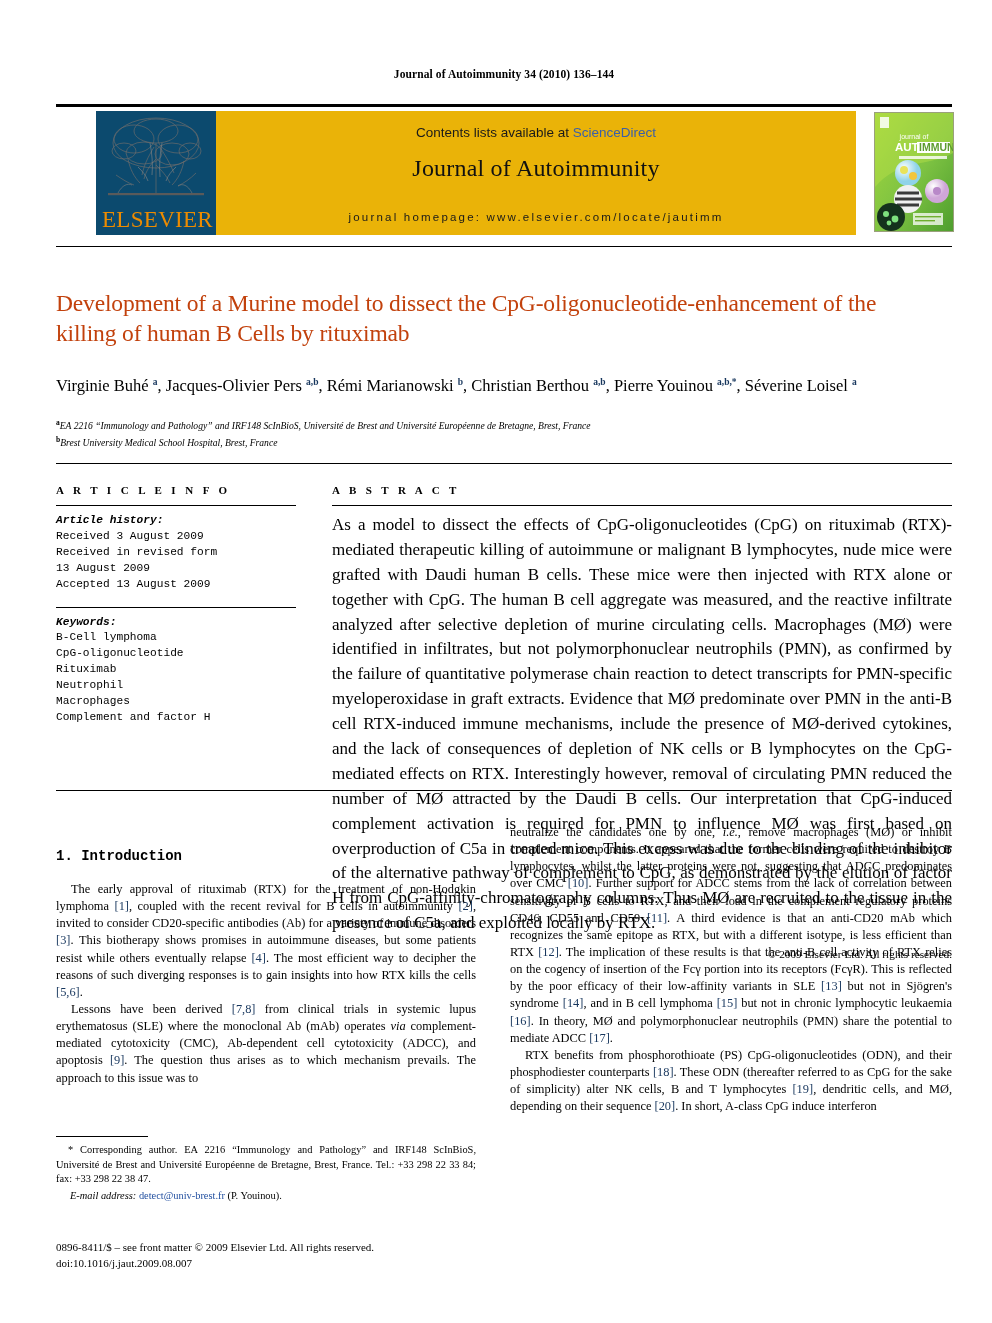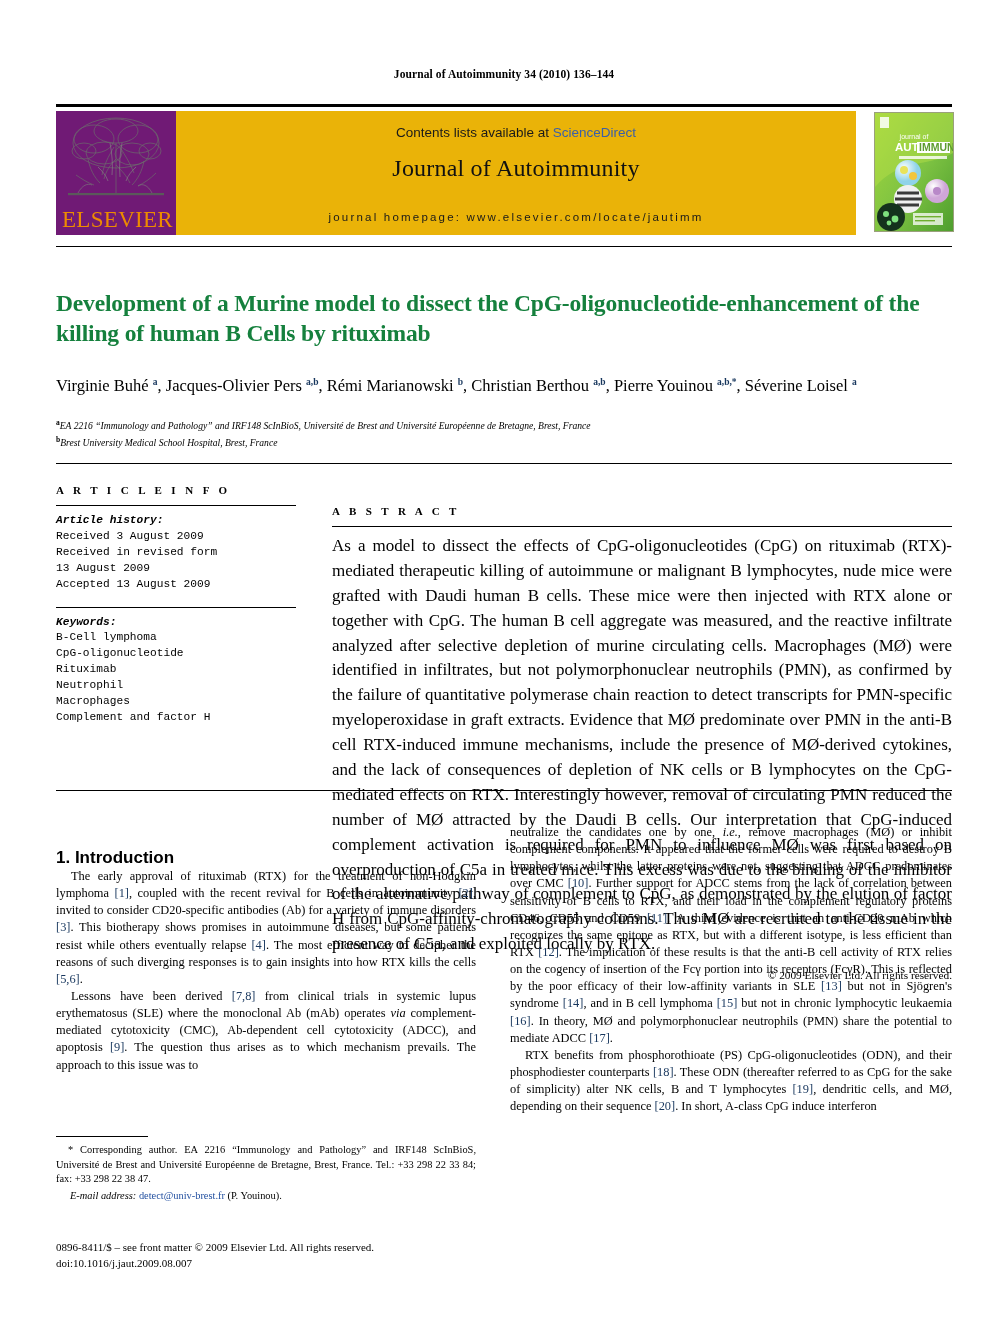--- a/index.html
+++ b/index.html
@@ -53,21 +53,22 @@
     display: flex;
     flex-direction: row;
     align-items: stretch;
   }
 
   
   .elsevier-logo {
     width: 120px;
     flex: 0 0 120px;
     position: relative;
-    background: #701a75;
+    background: #0c4a6e;
+    margin-left: 40px;
   }
   .elsevier-tree {
     position: absolute;
     left: 8px; top: 2px;
     width: 104px; height: 92px;
   }
   .elsevier-word {
     position: absolute;
     left: 6px;
     bottom: 4px;
@@ -142,23 +143,22 @@
     width: 896px;
     border-top: 1px solid #000;
   }
   .paper-title {
     position: absolute;
     left: 48px; top: 288px;
     width: 880px;
     font-family: "Liberation Serif", serif;
     font-size: 23.5px;
     line-height: 1.28;
-    color: #15803d;
+    color: #c2410c;
     letter-spacing: -0.15px;
-    font-weight: bold;
   }
   .authors {
     position: absolute;
     left: 48px; top: 374px;
     width: 880px;
     font-family: "Liberation Serif", serif;
     font-size: 16.5px;
     line-height: 1.45;
     color: #000;
   }
@@ -203,21 +203,20 @@
     position: absolute;
     left: 48px;
     top: 484px;
     width: 240px;
   }
   .abstract-col {
     position: absolute;
     left: 324px;
     top: 484px;
     width: 620px;
-    margin-top: 21px;
   }
 
   .sec-caps {
     font-family: "Liberation Serif", serif;
     font-weight: bold;
     font-size: 11px;
     letter-spacing: 3.4px;
     margin-bottom: 9px;
   }
   .sec-rule {
@@ -256,23 +255,24 @@
     top: 848px;
     width: 420px;
   }
   .body-right {
     position: absolute;
     left: 502px;
     top: 824px;
     width: 442px;
   }
   .sec-heading {
-    font-family: Liberation Sans, sans-serif;
-    font-weight: bold;
-    font-size: 17px;
+    font-family: Liberation Mono, monospace;
+    font-weight: bold;
+    font-size: 14px;
+    margin-bottom: 17px;
   }
   .body-p {
     font-family: "Liberation Serif", serif;
     font-size: 12.4px;
     line-height: 1.382;
     text-align: justify;
     text-indent: 15px;
     margin: 0;
     color: #000;
   }

